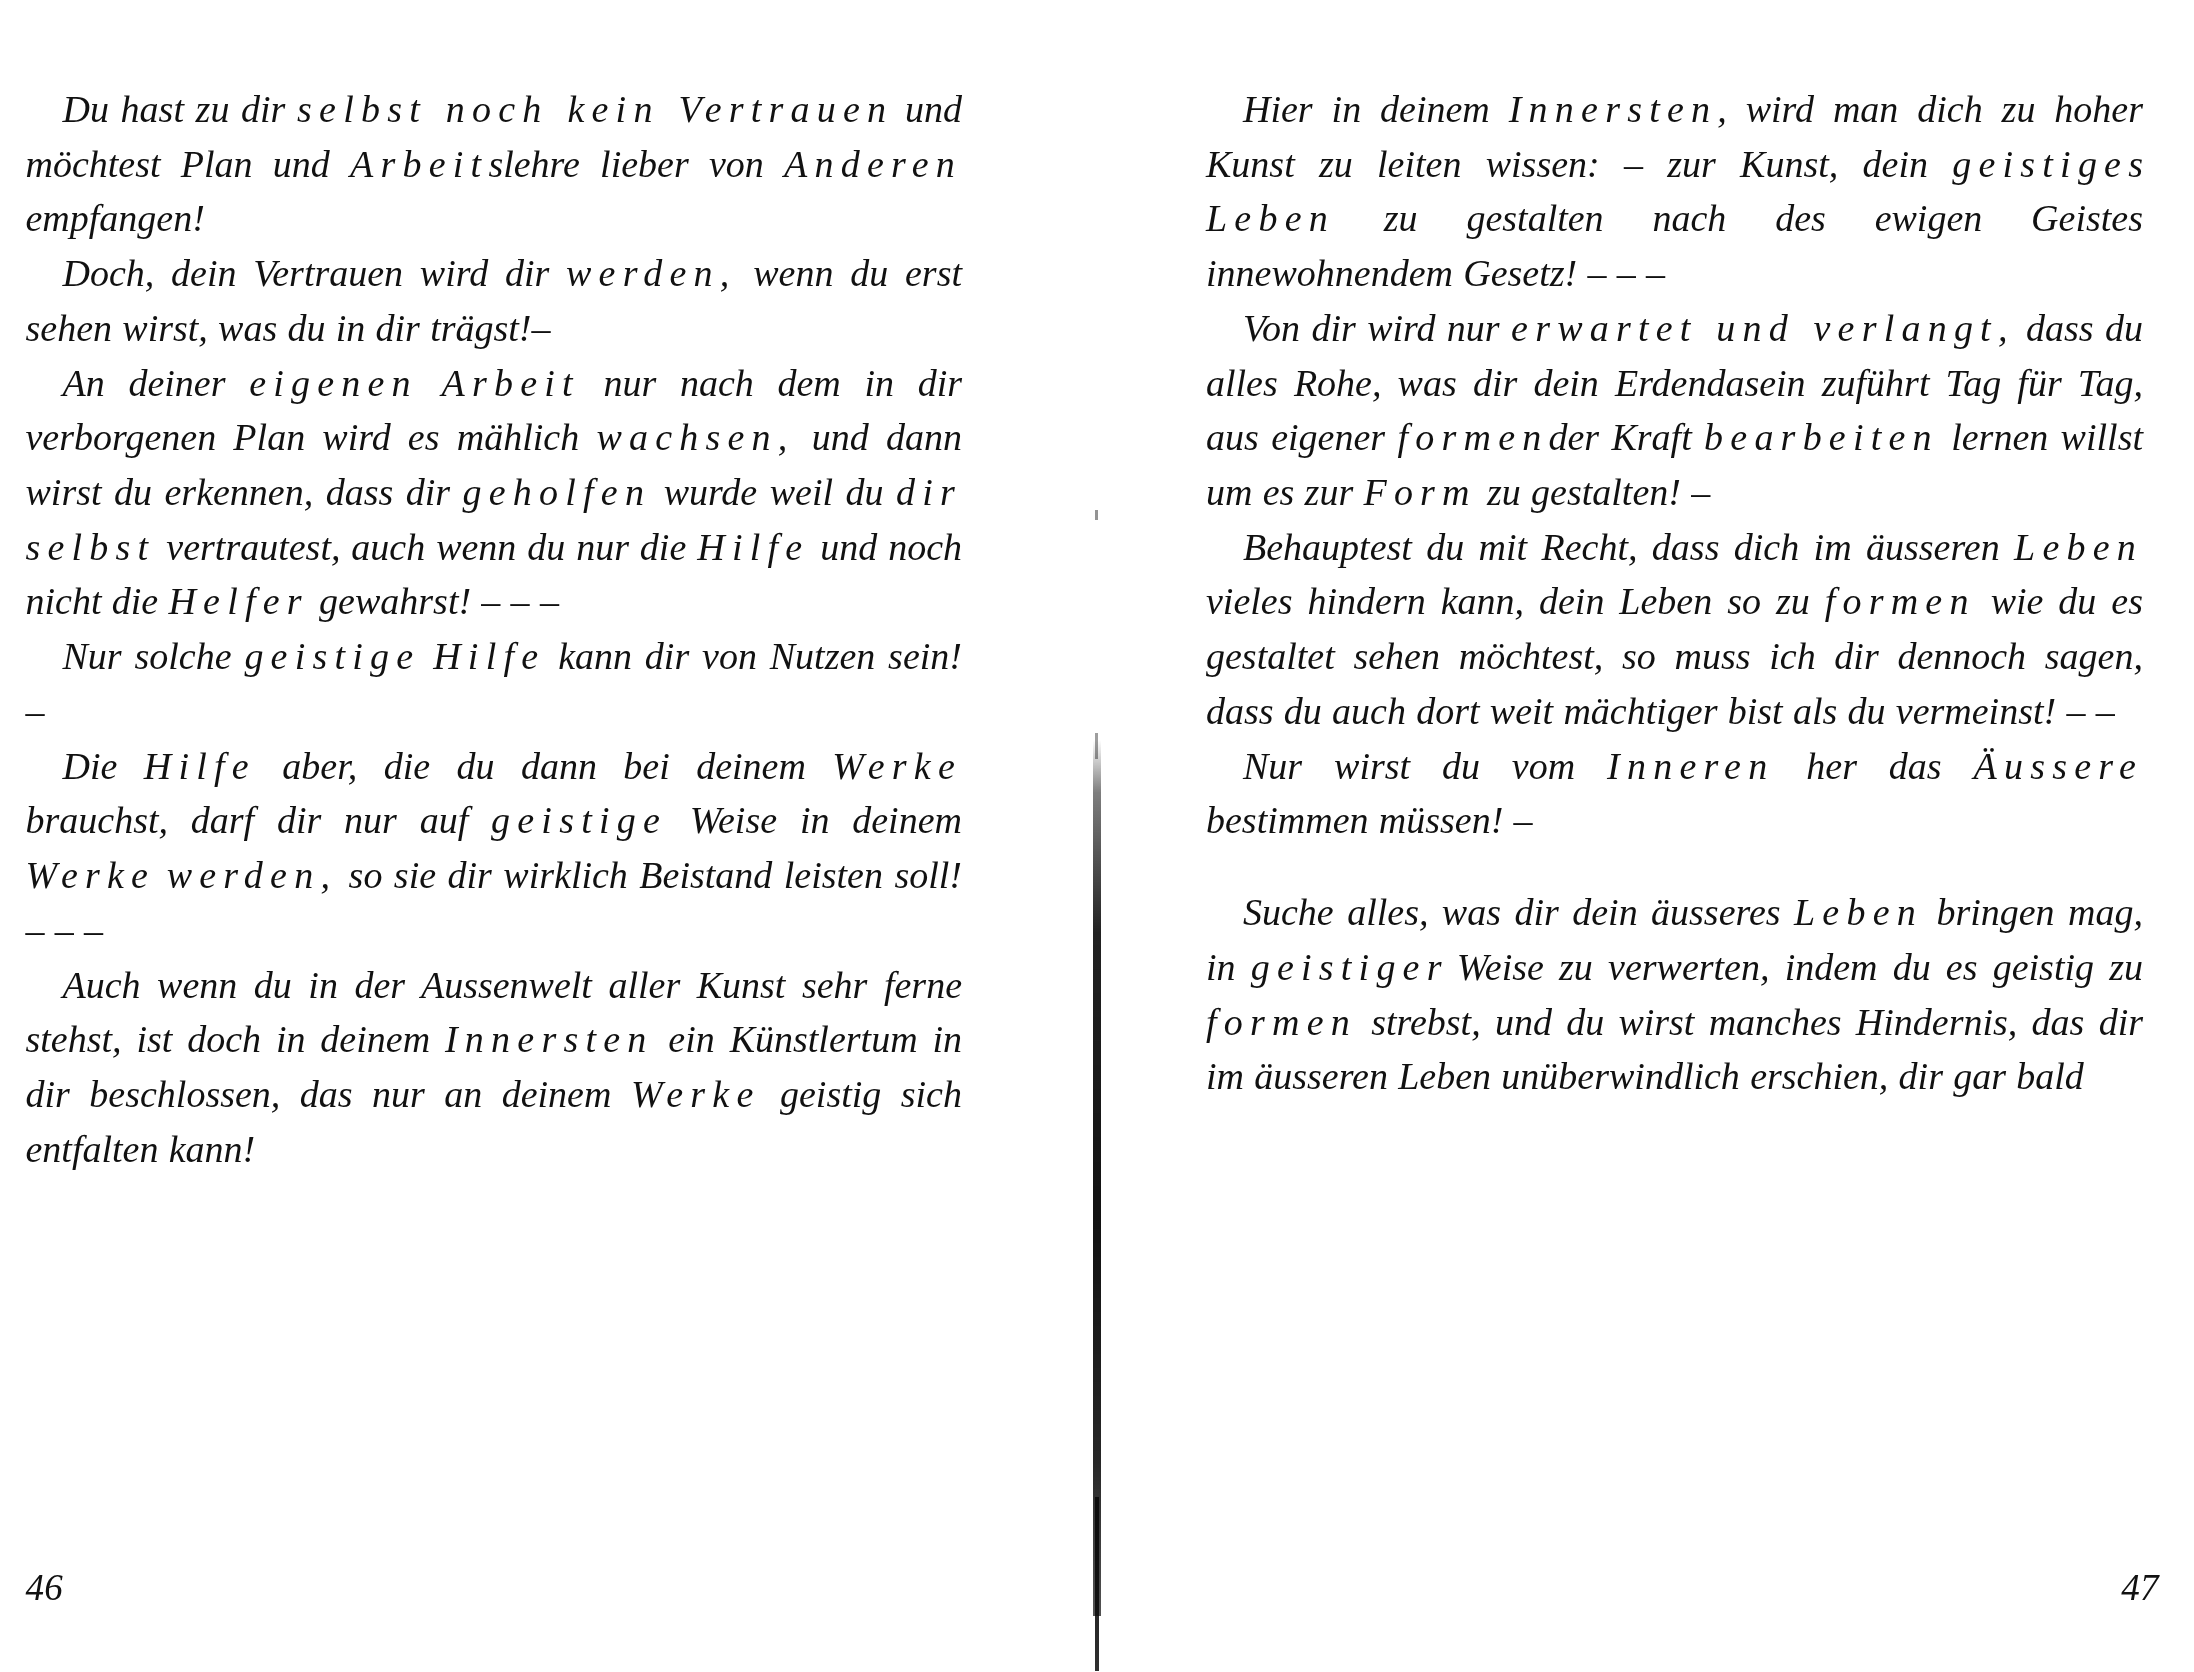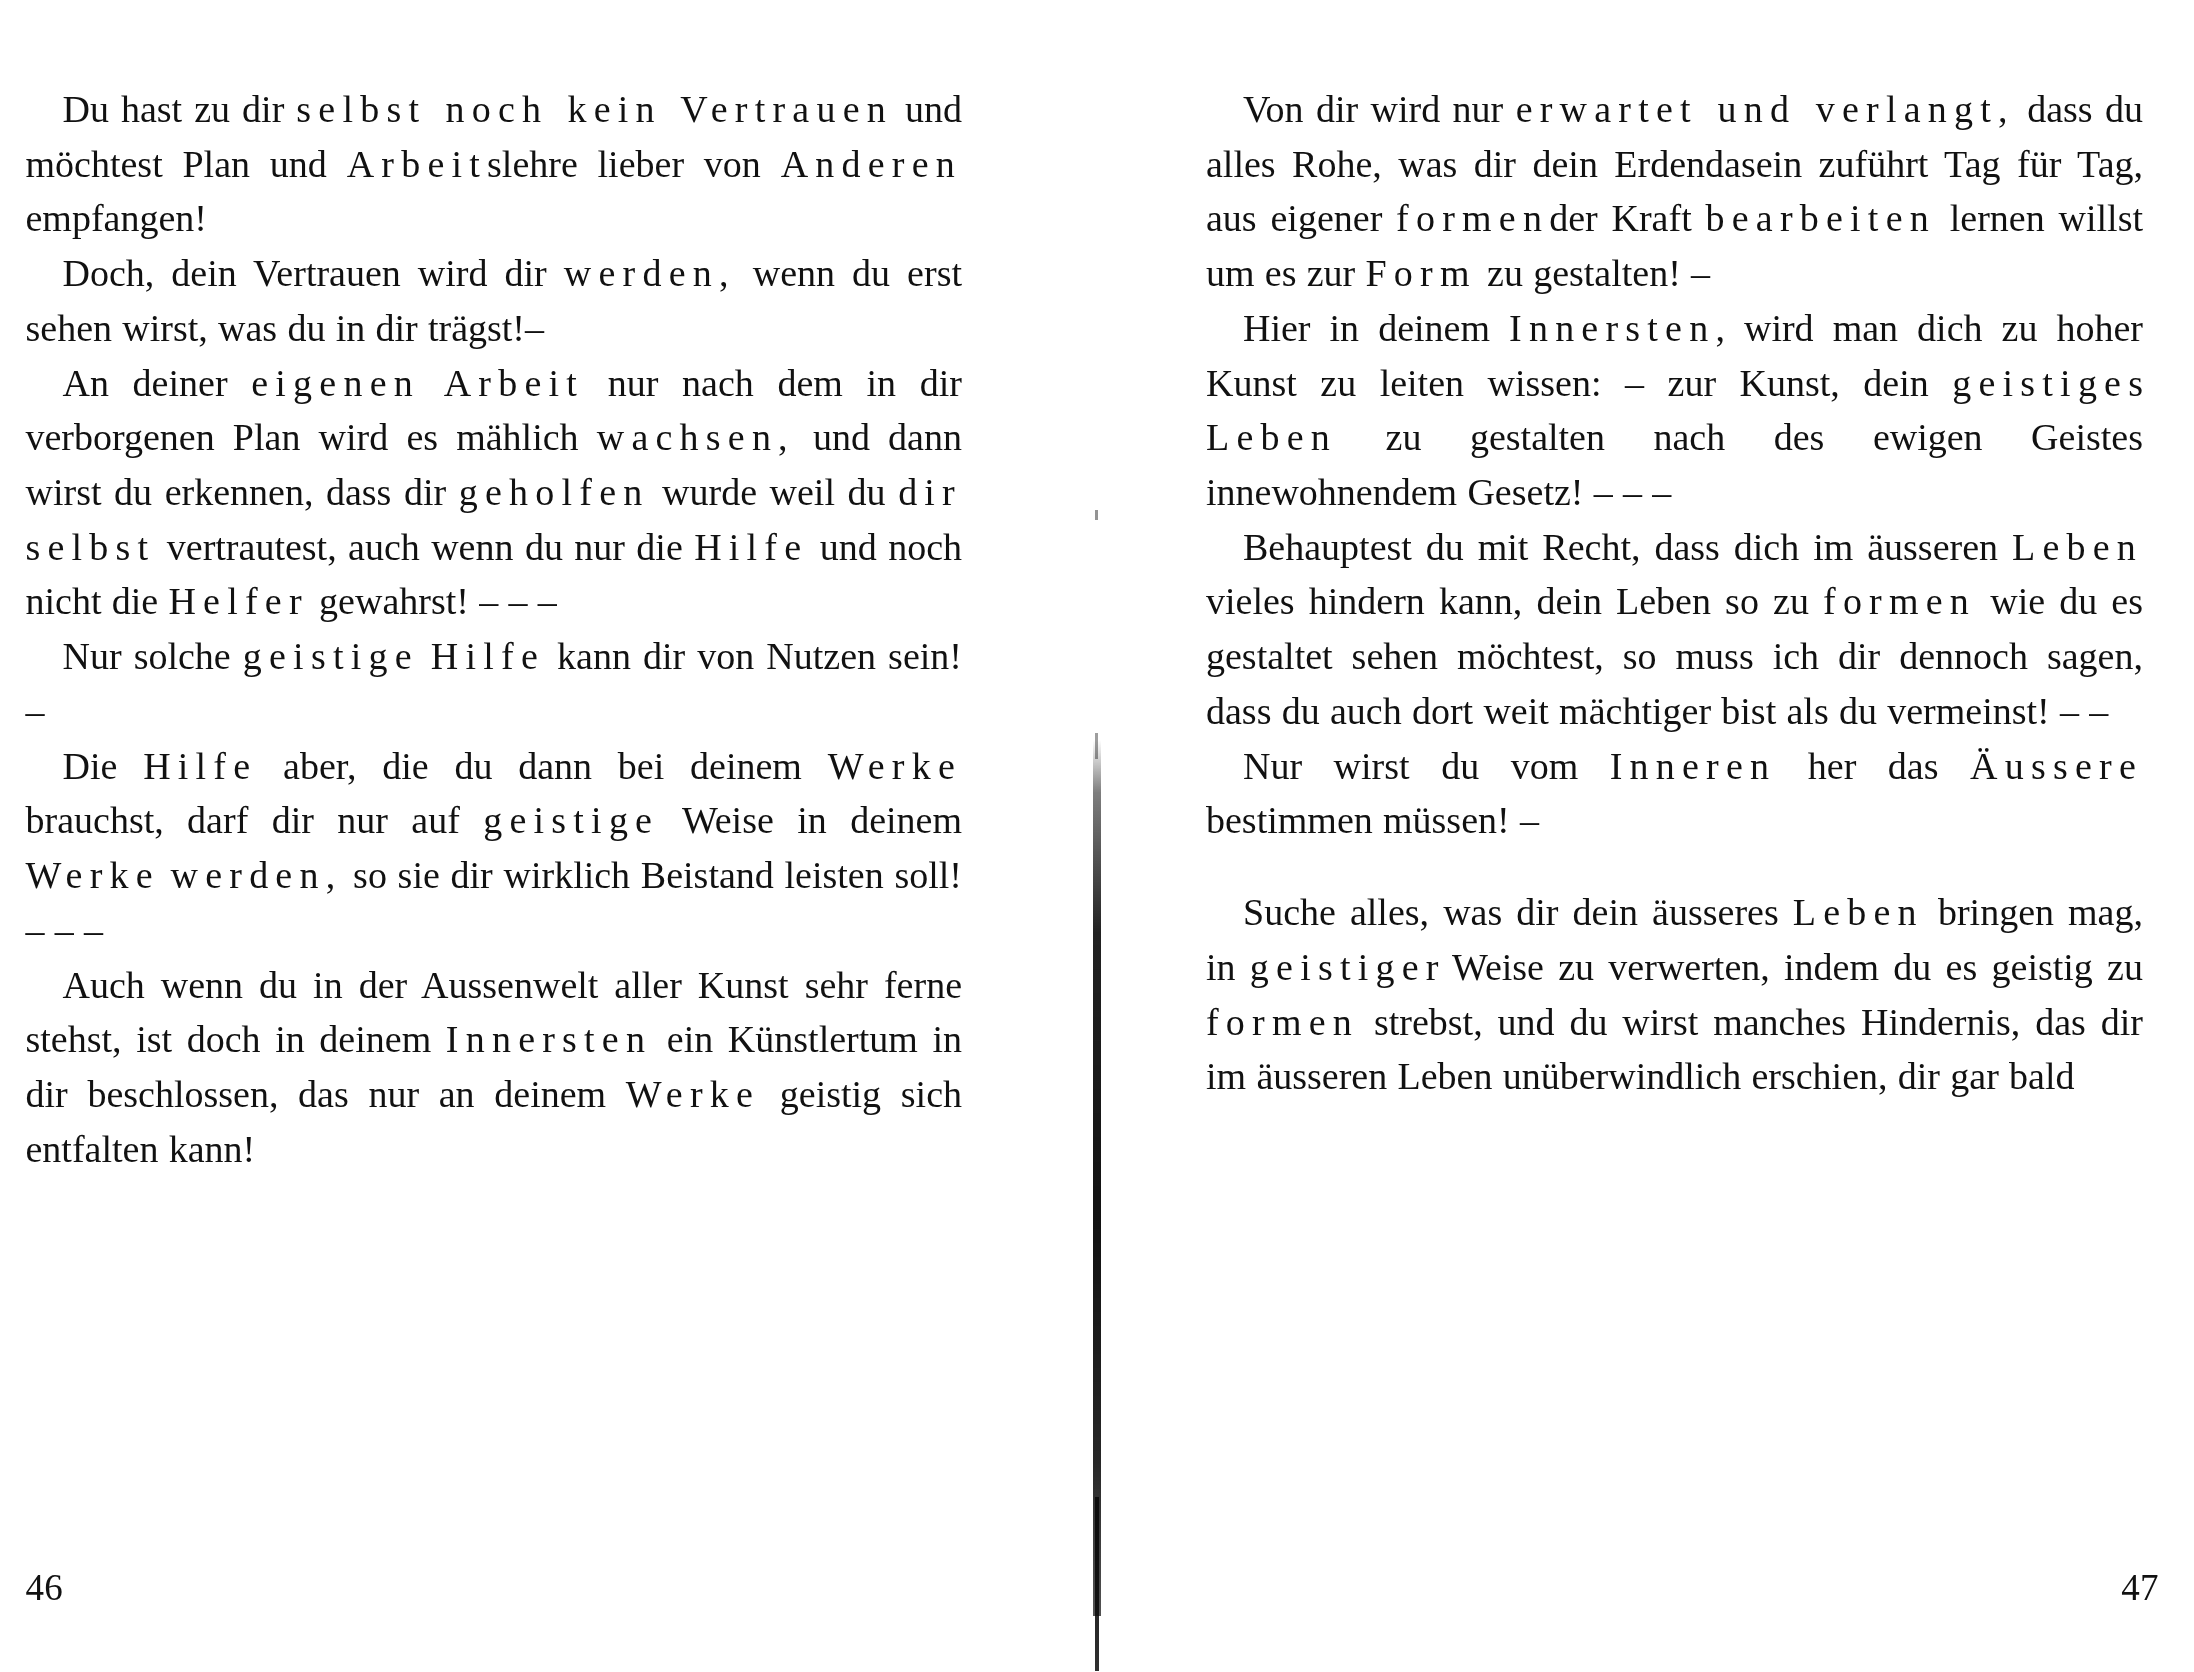--- a/index.html
+++ b/index.html
@@ -19,20 +19,21 @@
     width: 2194px;
     height: 1672px;
     box-sizing: border-box;
     display: flex;
     flex-direction: row;
   }
   .page {
     position: relative;
     box-sizing: border-box;
     height: 100%;
+    font-style: italic;
   }
   .page-left {
     width: 1039px;
     padding: 82px 77px 0 25.5px;
   }
   .gutter {
     width: 116px;
     position: relative;
   }
   
@@ -132,22 +133,22 @@
 
   <div class="gutter">
     <div class="seam-dot"></div>
     <div class="seam-top"></div>
     <div class="seam"></div>
     <div class="seam-tick"></div>
   </div>
 
   <div class="page page-right">
     <div class="col">
+      <p class="para first">Hier in deinem <span class="sp">Innersten</span>, wird man dich zu hoher Kunst zu leiten wissen: – zur Kunst, dein <span class="sp">geistige</span>s <span class="sp">Leben</span> zu gestalten nach des ewigen Geistes innewohnendem Gesetz! – – –</p>
       <p class="para">Von dir wird nur <span class="sp">erwartet und verlangt,</span> dass du alles Rohe, was dir dein Erdendasein zuführt Tag für Tag, aus eigener <span class="sp">formen</span>der Kraft <span class="sp">bearbeiten</span> lernen willst um es zur <span class="sp">Form</span> zu gestalten! –</p>
-      <p class="para first">Hier in deinem <span class="sp">Innersten</span>, wird man dich zu hoher Kunst zu leiten wissen: – zur Kunst, dein <span class="sp">geistige</span>s <span class="sp">Leben</span> zu gestalten nach des ewigen Geistes innewohnendem Gesetz! – – –</p>
       <p class="para">Behauptest du mit Recht, dass dich im äusseren <span class="sp">Leben</span> vieles hindern kann, dein Leben so zu <span class="sp">formen</span> wie du es gestaltet sehen möchtest, so muss ich dir dennoch sagen, dass du auch dort weit mächtiger bist als du vermeinst! – –</p>
       <p class="para">Nur wirst du vom <span class="sp">Inneren</span> her das <span class="sp">Äussere</span> bestimmen müssen! –</p>
       <p class="para gap">Suche alles, was dir dein äusseres <span class="sp">Leben</span> bringen mag, in <span class="sp">geistige</span>r Weise zu verwerten, indem du es geistig zu <span class="sp">formen</span> strebst, und du wirst manches Hindernis, das dir im äusseren Leben unüberwindlich erschien, dir gar bald</p>
     </div>
     <div class="folio folio-right">47</div>
   </div>
 
 </div>
 
 

